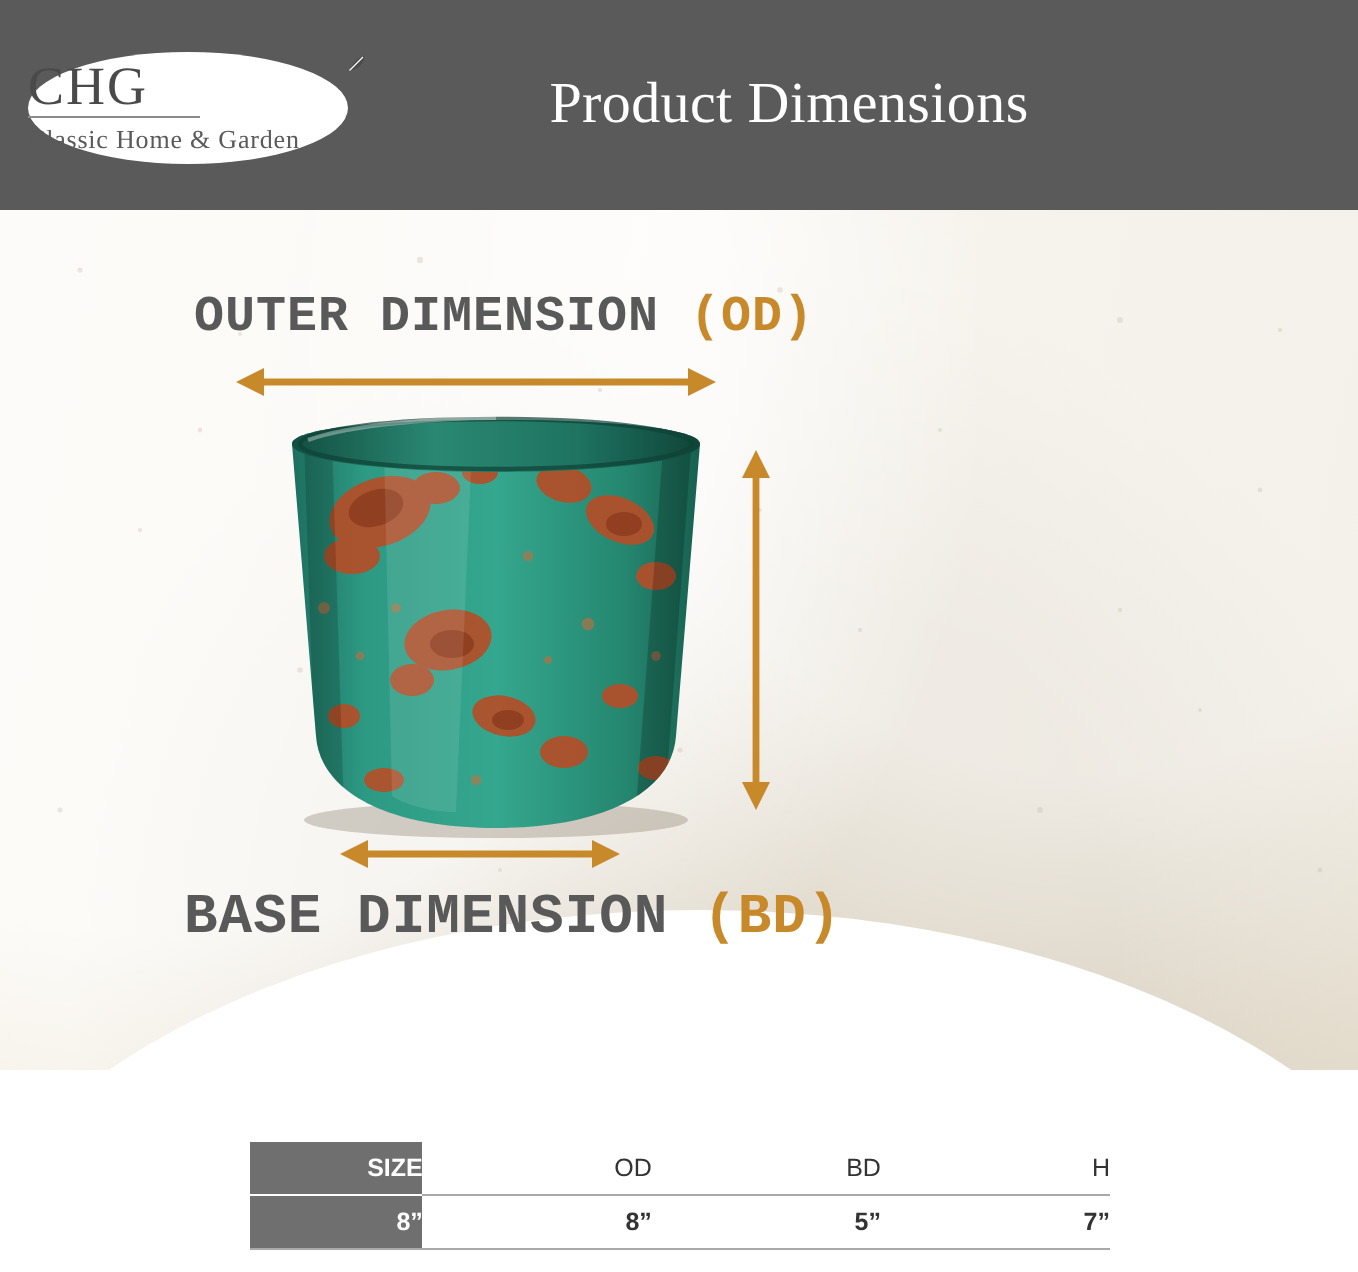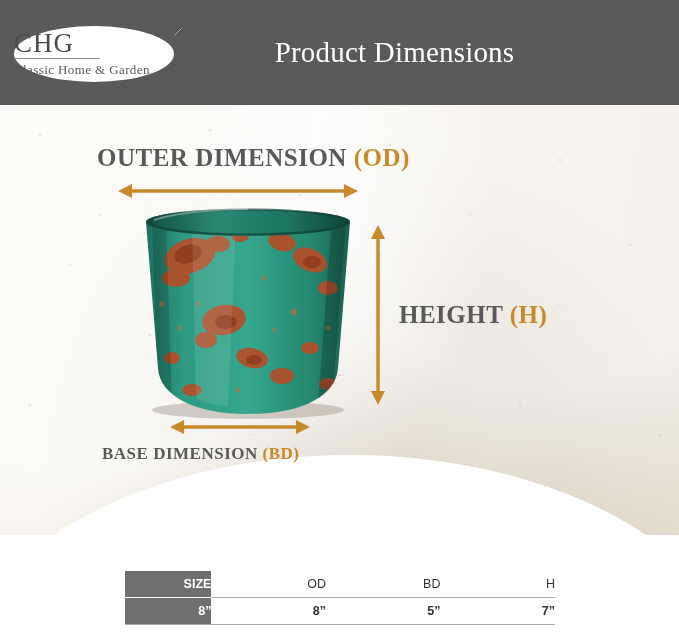--- a/index.html
+++ b/index.html
@@ -129,37 +129,37 @@
     width: 780px;
     height: 230px;
     background: rgba(196,184,164,0.55);
     border-radius: 50% 50% 0 0 / 100% 100% 0 0;
     filter: blur(5px);
   }
 
   
   .label {
     position: absolute;
-    font-family: Liberation Serif, serif;
+    font-family: Liberation Mono, monospace;
     font-weight: bold;
     color: #595959;
     letter-spacing: 0.5px;
     white-space: nowrap;
   }
   .label .code { color: #c8892b; }
 
   #label-od {
     left: 97px;
     top: 39px;
     font-size: 25px;
   }
   #label-bd {
-    left: 102px;
+    left: 92px;
     top: 339px;
-    font-size: 17px;
+    font-size: 28px;
   }
   #label-h {
     left: 399px;
     top: 196px;
     font-size: 25px;
   }
 
   
   .arrow-svg { position: absolute; overflow: visible; }
   #arrow-od { left: 118px; top: 78px; }
@@ -348,23 +348,20 @@
         <path d="M22,12 C44,4 90,1 116,1" fill="none" stroke="rgba(255,255,255,0.35)" stroke-width="2"></path>
       </svg>
     </div>
 
     <svg class="arrow-svg" id="arrow-h" width="16" height="180" viewBox="0 0 16 180">
       <line x1="8" y1="10" x2="8" y2="170" stroke="#c8892b" stroke-width="3.4"></line>
       <polygon points="8,0 1,14 15,14" fill="#c8892b"></polygon>
       <polygon points="8,180 1,166 15,166" fill="#c8892b"></polygon>
     </svg>
 
-    <div class="label" id="label-h">
-      <span>HEIGHT </span><span class="code">(H)</span>
-    </div>
 
     <svg class="arrow-svg" id="arrow-bd" width="140" height="16" viewBox="0 0 140 16">
       <line x1="10" y1="8" x2="130" y2="8" stroke="#c8892b" stroke-width="3.4"></line>
       <polygon points="0,8 14,1 14,15" fill="#c8892b"></polygon>
       <polygon points="140,8 126,1 126,15" fill="#c8892b"></polygon>
     </svg>
 
     <div class="label" id="label-bd">
       <span>BASE DIMENSION </span><span class="code">(BD)</span>
     </div>

